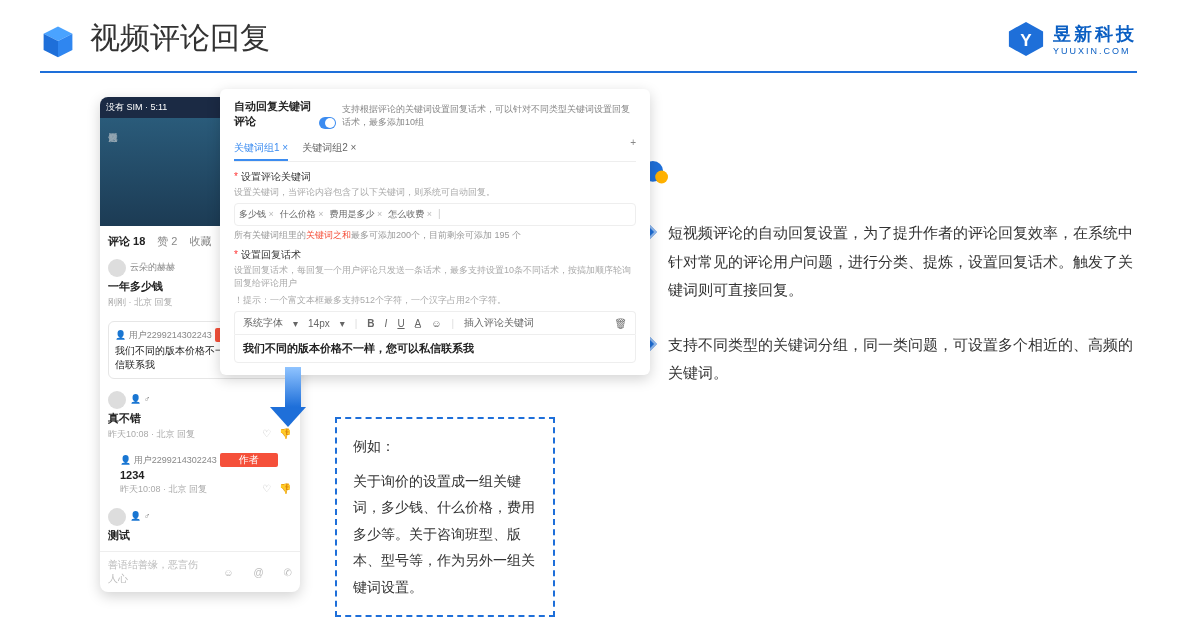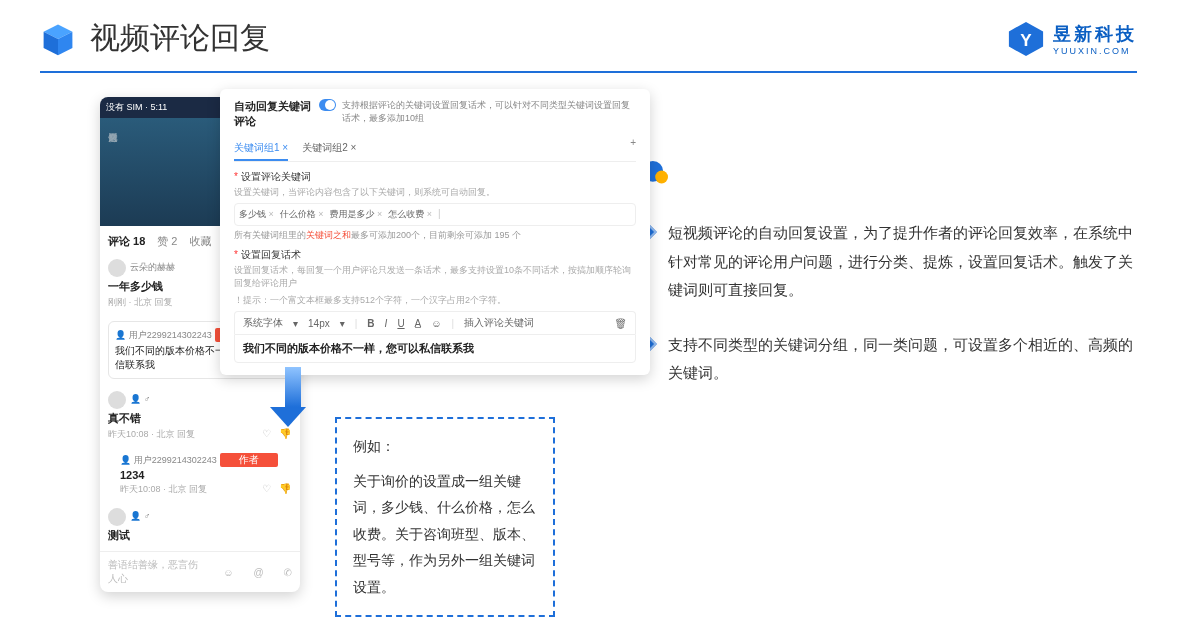--- a/index.html
+++ b/index.html
@@ -1,18 +1,18 @@
 <!DOCTYPE html>
 <html><head>
 <meta charset="utf-8">
 <style>
 * { box-sizing: border-box; margin: 0; padding: 0; }
 body { font-family: "Microsoft YaHei", Arial, sans-serif; background: #fff; width: 1177px; height: 637px; position: relative; overflow: hidden; }
 
-.header { display: flex; align-items: center; padding: 18px 40px 8px 40px; }
+.header { display: flex; align-items: flex-end; padding: 18px 40px 8px 40px; }
 .header-icon { width: 36px; height: 36px; margin-right: 14px; }
 .header-title { font-size: 30px; color: #333; font-weight: 500; }
 .logo { position: absolute; right: 40px; top: 20px; display: flex; align-items: center; }
 .logo-mark { width: 38px; height: 38px; }
 .logo-text { margin-left: 8px; }
 .logo-cn { font-size: 18px; font-weight: bold; color: #0b5fc3; letter-spacing: 3px; }
 .logo-en { font-size: 9px; color: #0b5fc3; letter-spacing: 2px; }
 .divider { height: 2px; background: #1e6fd9; margin: 4px 40px 0 40px; }
 
 .content { position: relative; padding: 24px 40px; display: flex; }
@@ -29,21 +29,21 @@
 .cmt-user { color: #888; font-size: 9px; }
 .cmt-txt { color: #222; font-size: 11px; margin: 2px 0; font-weight: 600; }
 .cmt-meta { color: #aaa; font-size: 9px; }
 .reply-box { margin: 6px 8px; border: 1px solid #e6e6e6; border-radius: 6px; padding: 6px; font-size: 10px; }
 .reply-user { color: #888; font-size: 9px; }
 .tag-auth { display: inline-block; background: #f5503a; color: #fff; font-size: 10px; border-radius: 2px; padding: 0 19px; margin-left: 3px; }
 .input-bar { border-top: 1px solid #eee; padding: 6px 8px; display: flex; align-items: center; gap: 20px; color: #bbb; }
 .input-bar span.ph { flex: 1; font-size: 10px; }
 
 .settings-panel { position: absolute; left: 180px; top: -8px; width: 430px; background: #fff; border-radius: 6px; box-shadow: 0 4px 14px rgba(0,0,0,.18); padding: 10px 14px 12px 14px; font-size: 10px; color: #666; z-index: 2; }
-.sp-head { display: flex; align-items: flex-start; gap: 6px; font-size: 11px; color: #222; margin-bottom: 6px; }
+.sp-head { display: flex; align-items: flex-end; gap: 6px; font-size: 11px; color: #222; margin-bottom: 6px; }
 .toggle { width: 22px; height: 12px; background: #3c8cf0; border-radius: 10px; position: relative; }
 .toggle::after { content: ""; position: absolute; right: 1px; top: 1px; width: 10px; height: 10px; background: #fff; border-radius: 50%; }
 .sp-desc { font-size: 9px; color: #888; }
 .sp-tabs { display: flex; gap: 14px; border-bottom: 1px solid #eee; margin: 8px 0; font-size: 10px; }
 .sp-tabs .t { padding: 4px 0; }
 .sp-tabs .t.active { color: #3c8cf0; border-bottom: 2px solid #3c8cf0; }
 .sp-tabs .plus { margin-left: auto; color: #888; }
 .sp-label { font-size: 10px; color: #333; margin: 6px 0 2px 0; }
 .sp-label::before { content: "*"; color: #f33; margin-right: 3px; }
 .sp-sub { font-size: 9px; color: #aaa; margin-bottom: 4px; }
@@ -185,21 +185,21 @@
       <div class="rt-box">我们不同的版本价格不一样，您可以私信联系我</div>
     </div>
 
     <div class="arrow">
       <div class="arrow-stem"></div>
       <div class="arrow-head"></div>
     </div>
 
     <div class="example-box">
       <div class="lead">例如：</div>
-      <div>关于询价的设置成一组关键词，多少钱、什么价格，怎么收费。关于咨询班型、版本、型号等，作为另外一组关键词设置。</div>
+      <div>关于询价的设置成一组关键词，多少钱、什么价格，费用多少等。关于咨询班型、版本、型号等，作为另外一组关键词设置。</div>
     </div>
 
   </div>
 
   <div class="right">
     <div class="section-title">
       <svg class="bubble-icon" viewBox="0 0 40 40">
         <circle cx="16" cy="18" r="13" fill="#1e6fd9"></circle>
         <circle cx="27" cy="25" r="8" fill="#ffb100"></circle>
       </svg>

